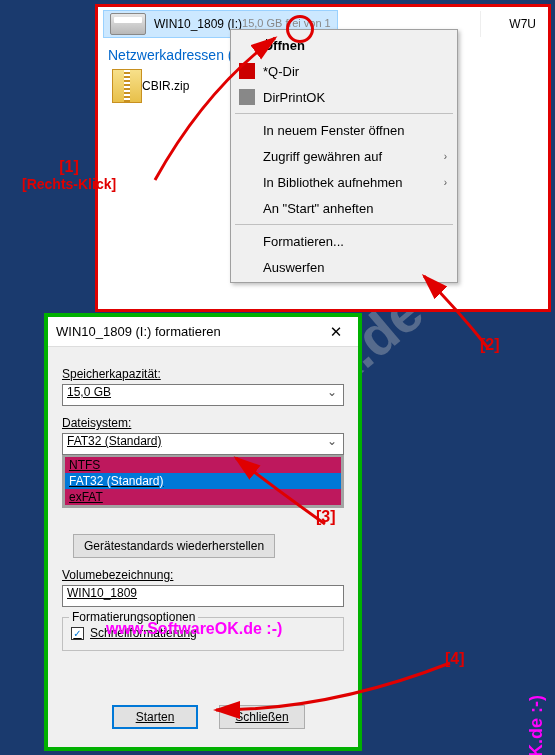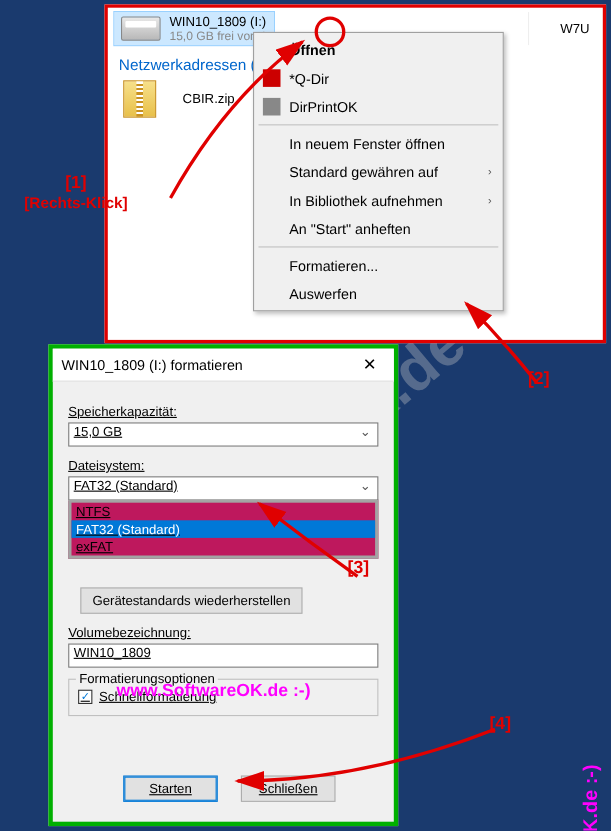--- a/index.html
+++ b/index.html
@@ -12,25 +12,25 @@
   .sidewm { position: absolute; right: 8px; bottom: 60px; transform: rotate(-90deg); transform-origin: right bottom; color: #ff00ff; font-weight: bold; font-size: 18px; z-index: 50; }
   
   
   .redbox { position: absolute; top: 4px; left: 95px; width: 456px; height: 308px; border: 3px solid #e00000; background: #fff; z-index: 10; }
   
   .drive-row { display: flex; padding: 4px 6px; gap: 10px; }
   .drive { display: flex; align-items: center; gap: 8px; padding: 2px 6px; }
   .drive.sel { background: #cce8ff; outline: 1px solid #99d1ff; }
   .drive-icon { width: 36px; height: 22px; background: linear-gradient(#e8e8e8,#b8b8b8); border: 1px solid #888; border-radius: 2px; position: relative; }
   .drive-icon::after { content:''; position:absolute; top:3px; left:3px; right:3px; height:6px; background:#fff; border-radius:1px;}
-  .drive-txt { display:flex; flex-direction:column; font-size:12px; }
+  .drive-txt { display:flex; flex-direction:row; font-size:12px; }
   .drive-sub { color:#888; font-size:11px; }
   
   .netaddr { color:#0066cc; font-size:14px; padding: 6px 10px 2px 10px; }
-  .ziprow { display:flex; align-items:center; gap:24px; padding:4px 14px;text-align:center; }
+  .ziprow { display:flex; align-items:center; gap:0; padding:4px 14px;text-align:center; }
   .zipicon { width:30px; height:34px; background: linear-gradient(#f7e08a,#e8c04a); border:1px solid #c89020; position:relative; }
   .zipicon::before { content:''; position:absolute; left:50%; top:0; bottom:0; width:6px; margin-left:-3px; background: repeating-linear-gradient(#fff 0 2px,#c89020 2px 4px); }
   .ziplabel { font-size:12px; }
   
   .redcircle { position:absolute; top:8px; left:188px; width:28px; height:28px; border:3px solid #e00000; border-radius:50%; z-index:30; }
   
   
   .ctxmenu { position:absolute; top:22px; left:132px; width:228px; background:#f0f0f0; border:1px solid #a0a0a0; box-shadow:2px 2px 4px rgba(0,0,0,0.25); padding:2px; z-index:20; }
   .ctxitem { display:flex; align-items:center; height:26px; padding:0 8px 0 30px; font-size:13px; position:relative; cursor:default; }
   .ctxitem.bold { font-weight:bold; }
@@ -117,21 +117,21 @@
       </div>
     <div class="ctxitem">
         <span class="ctxicon ic-print"></span>
         <span>DirPrintOK</span>
       </div>
     <div class="ctxsep"></div>
     <div class="ctxitem">
         <span>In neuem Fenster öffnen</span>
       </div>
     <div class="ctxitem">
-        <span>Standard gewähren auf</span>
+        <span>Zugriff gewähren auf</span>
         <span class="ctxarrow">›</span>
       </div>
     <div class="ctxitem">
         <span>In Bibliothek aufnehmen</span>
         <span class="ctxarrow">›</span>
       </div>
     <div class="ctxitem">
         <span>An "Start" anheften</span>
       </div>
     <div class="ctxsep"></div>

